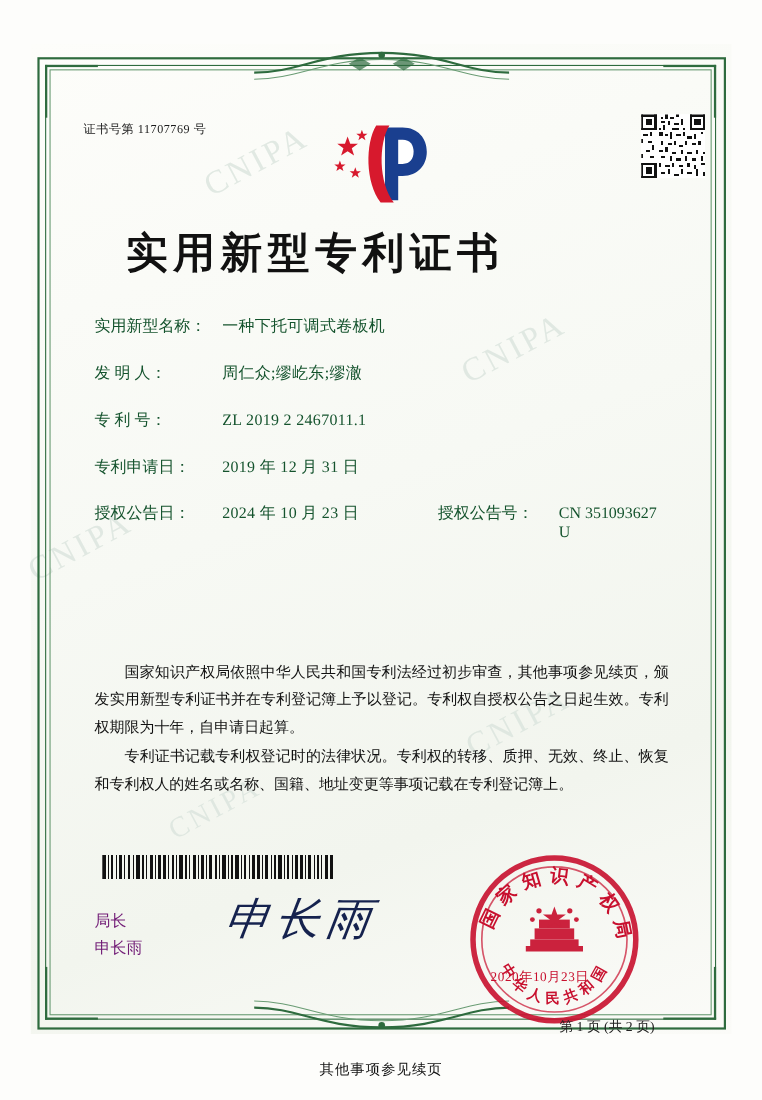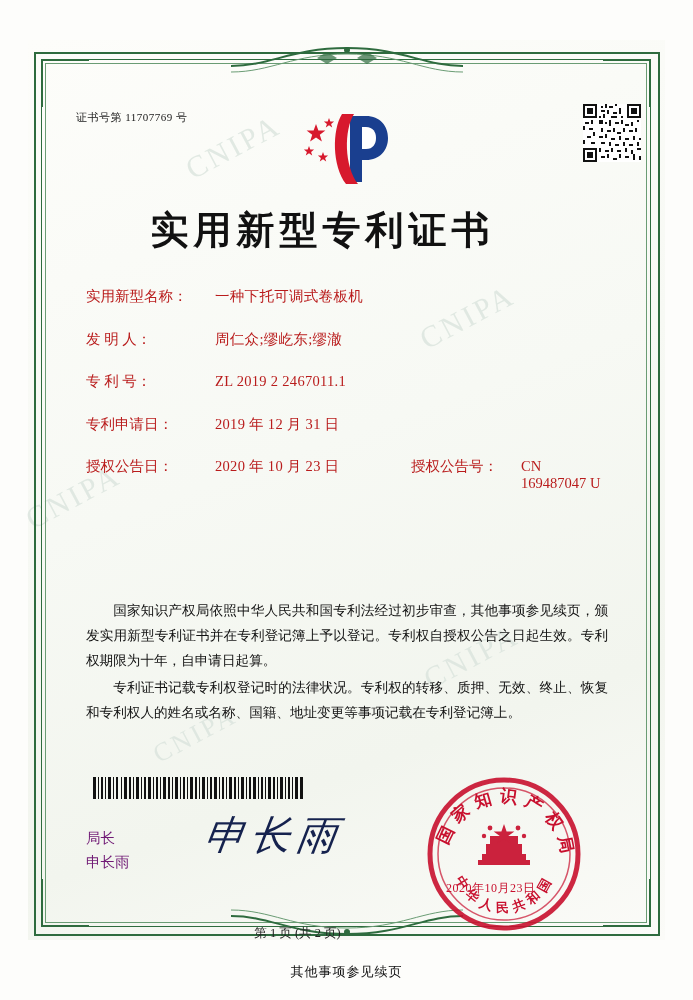--- a/index.html
+++ b/index.html
@@ -121,46 +121,44 @@
   .main-title {
     position: absolute;
     left: 0; top: 205px;
     width: 573px;
     text-align: center;
     font-size: 38px;
     font-weight: bold;
     letter-spacing: 5px;
     color: #111;
     font-family: "Liberation Serif", serif;
-    padding-left: 36px;
   }
 
   
   .fields {
     position: absolute;
     left: 86px; top: 287px;
     width: 520px;
   }
   .field-row {
     display: flex;
     align-items: baseline;
     margin-bottom: 23.5px;
     font-size: 14.5px;
-    color: #b91c1c;
+    color: #14532d;
   }
   .field-label {
     width: 116px;
     flex: 0 0 116px;
     letter-spacing: 0px;
     white-space: nowrap;
   }
   .field-value {
     flex: 1;
     letter-spacing: .3px;
-    margin-left: 13px;
   }
   .field-row.dual .field-value { flex: 0 0 196px; }
   .field-label2 {
     flex: 0 0 110px;
     white-space: nowrap;
   }
   .field-value2 { flex: 1; }
 
   
   .body-text {
@@ -213,21 +211,21 @@
     color: #c8102e;
     letter-spacing: .5px;
     font-family: "Liberation Serif", serif;
   }
 
   
   .page-no {
     position: absolute;
     left: 0; top: 925px;
     width: 595px;
-    text-align: center;
+    text-align: right;
     font-size: 12.5px;
     color: #222;
   }
   .footer-note {
     position: absolute;
     left: 0; top: 963px;
     width: 693px;
     text-align: center;
     font-size: 13px;
     color: #111;
@@ -398,23 +396,23 @@
 
     <div class="field-row">
       <div class="field-label">专利申请日：</div>
       <div class="field-value">2019 年 12 月 31 日</div>
     </div>
 
 
 
     <div class="field-row dual">
       <div class="field-label">授权公告日：</div>
-      <div class="field-value">2020 年 10 月 23 日</div>
+      <div class="field-value">2024 年 10 月 23 日</div>
       <div class="field-label2">授权公告号：</div>
-      <div class="field-value2">CN 169487047 U</div>
+      <div class="field-value2">CN 351093627 U</div>
     </div>
 
   </div>
 
   <div class="body-text">
     <p>国家知识产权局依照中华人民共和国专利法经过初步审查，其他事项参见续页，颁发实用新型专利证书并在专利登记簿上予以登记。专利权自授权公告之日起生效。专利权期限为十年，自申请日起算。</p>
     <p>专利证书记载专利权登记时的法律状况。专利权的转移、质押、无效、终止、恢复和专利权人的姓名或名称、国籍、地址变更等事项记载在专利登记簿上。</p>
   </div>
 
   <div class="barcode">

